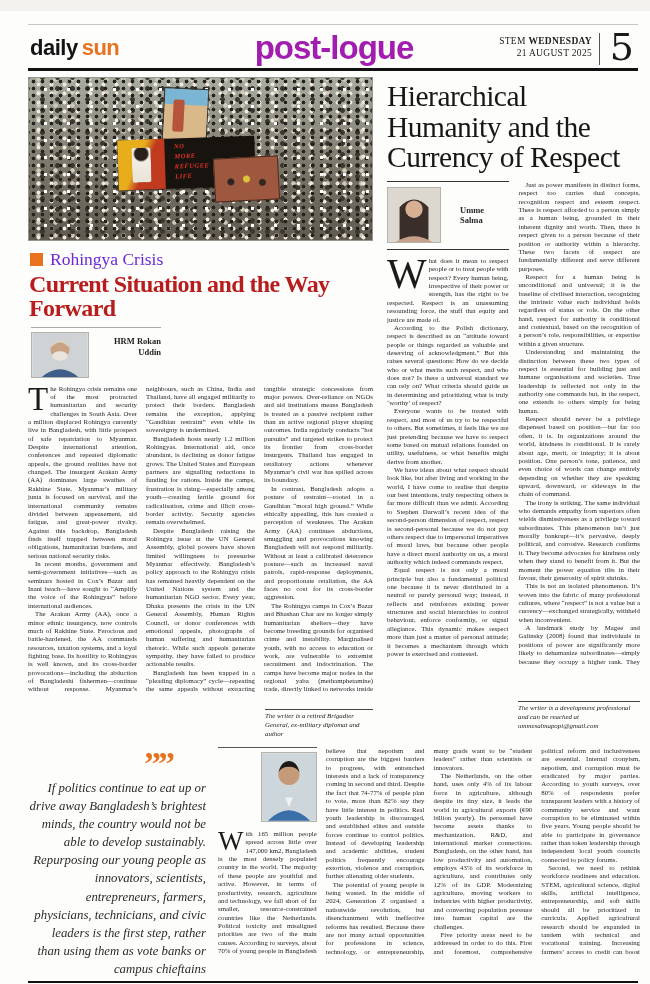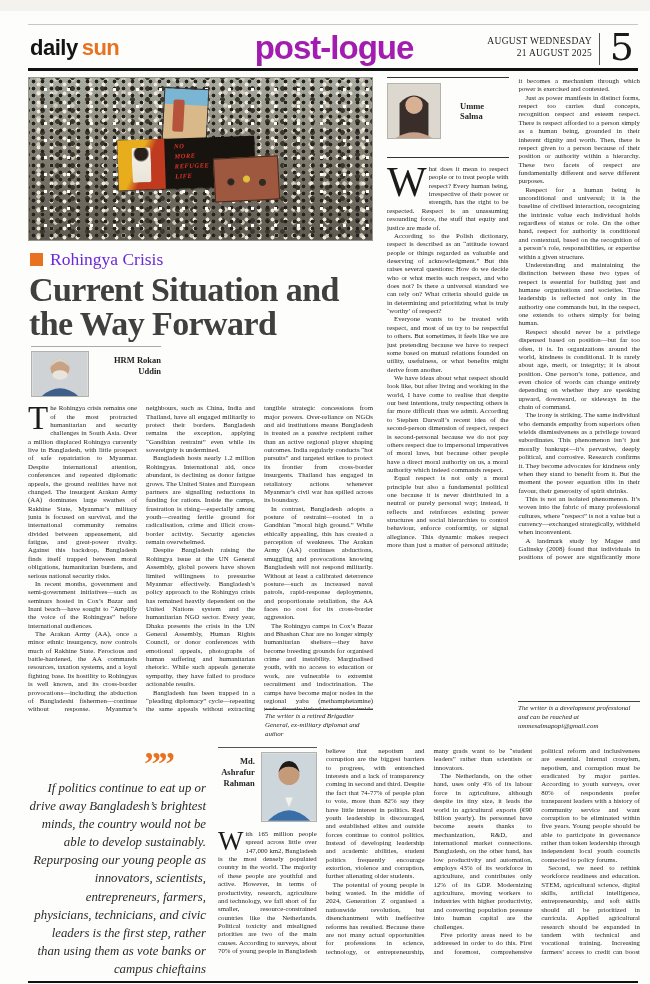--- a/index.html
+++ b/index.html
@@ -11,21 +11,21 @@
     margin-top:11px;
   }
   
   .mast { position:relative; height:60px; }
   .mast .toprule { position:absolute; top:13px; left:0; right:2px; border-top:1px solid #c9c7c2; }
   .mastrow { position:absolute; top:18px; left:0; right:0; height:38px; }
   .brand { position:absolute; left:2px; top:6px; font-family:"Liberation Sans",sans-serif; font-weight:bold; font-size:22px; letter-spacing:-0.5px; color:#141414; }
   .brand .sun { color:#e8721f; margin-left:4px; }
   .section-title { position:absolute; left:0; right:0; text-align:center; top:0px; font-family:"Liberation Sans",sans-serif; font-weight:bold; font-size:33px; letter-spacing:-1px; color:#a21caf; }
   .dateblock { position:absolute; right:48px; top:7px; text-align:right; font-size:9.5px; line-height:1.25; color:#222; letter-spacing:0.3px; }
-  .dateblock b { font-weight:normal; }
+  .dateblock b { font-weight:bold; }
   .pgdivider { position:absolute; right:40px; top:4px; height:32px; border-left:1px solid #555; }
   .pagenum { position:absolute; right:6px; top:-4px; font-family:"DejaVu Serif",serif; font-weight:normal; font-size:38px; color:#1a1a1a; }
   .blackrule { position:absolute; top:57px; left:0; right:2px; border-top:3px solid #111; }
   
   .toprow { position:relative; margin-top:6px; display:flex; gap:14px; height:666px; }
   .a1 { position:relative; width:345px; flex:none; }
   .a2 { position:relative; flex:1; }
   
   .photo {
     position:relative; width:345px; height:164px; overflow:hidden; border:1px solid #9a978f;
@@ -43,40 +43,40 @@
   .banner-art { width:34%; height:100%; background:linear-gradient(115deg,#e7ad1d 42%, #c03a20 58%); position:relative; }
   .banner-art:after { content:""; position:absolute; left:30%; top:15%; width:40%; height:70%; background:radial-gradient(circle at 50% 18%, #2a201a 22%, transparent 26%), linear-gradient(#f5f2ea,#e9e4d8); border-radius:3px; }
   .banner-text { flex:1; color:#e03225; font-style:italic; font-weight:bold; font-size:6.5px; line-height:1.55; white-space:pre-line; padding:3px 0 0 10px; letter-spacing:0.5px; }
   .poster1 { position:absolute; left:39%; top:6%; width:13%; height:33%; background:linear-gradient(#7ab5d4 30%, #d9b98a 32%); transform:rotate(3deg); border:1px solid #333; }
   .poster1:after { content:""; position:absolute; left:20%; top:22%; width:26%; height:62%; background:#b5543a; border-radius:2px; }
   .poster2 { position:absolute; left:54%; top:49%; width:19%; height:27%; background:#9e583f; transform:rotate(-3deg); border:1px solid #4a2d20; background-image:radial-gradient(circle at 25% 55%, #2c2420 3px, transparent 4px), radial-gradient(circle at 50% 50%, #e0c23a 3px, transparent 4px), radial-gradient(circle at 75% 60%, #32291f 3px, transparent 4px); }
   .flag { position:absolute; left:50.5%; top:40%; width:9px; height:6px; background:linear-gradient(#f0c518 33%, #2c7a3a 33%, #2c7a3a 66%, #c23a22 66%); }
   
   .kicker { display:flex; align-items:center; gap:7px; margin:8px 0 2px 2px; font-size:17.5px; color:#6d28d9; }
   .kicker-sq { width:13px; height:13px; background:#e8721f; flex:none; }
-  .a1 h1 { font-size:34px; line-height:0.99; font-weight:bold; letter-spacing:-0.6px; color:#404040; margin:3px 0 6px 1px; }
+  .a1 h1 { font-size:24px; line-height:0.99; font-weight:bold; letter-spacing:-0.6px; color:#b91c1c; margin:3px 0 6px 1px; }
   
   .a1-author { display:flex; align-items:flex-start; gap:8px; width:130px; border-top:1px solid #aaa; padding-top:4px; margin:2px 0 7px 3px;justify-content:flex-end; }
   .a1-author .name, .a3-author .name { font-weight:bold; font-size:8.5px; text-align:right; line-height:1.3; padding-top:4px; }
   .pic { flex:none; border:1px solid #b5b2aa; }
   
   .body { text-align:justify; font-size:6.8px; line-height:1.23; color:#26262a; overflow:hidden; column-fill:auto; }
   .body p { text-indent:7px; margin:0; hyphens:none; }
   .body p.lead { text-indent:0; }
   .a1-body { height:316px; column-count:3; column-gap:9px; }
   .dropcap { float:left; font-size:33px; line-height:0.8; padding:1px 2px 0 0; color:#1b1b19; }
   .dc-big { font-size:42px; }
   .dc-mid { font-size:27px; }
   .footnote { position:absolute; background:#fdfdfc; font-style:italic; font-size:6.9px; line-height:1.3; color:#222; border-top:1px solid #444; padding-top:2px; }
   .fn1 { right:0; bottom:4px; width:108px; }
   .fn2 { right:0; bottom:12px; width:122px; }
   
   .a2 h2 { font-weight:normal; font-size:29.5px; line-height:1.04; letter-spacing:-0.5px; color:#171715; margin:4px 0 8px 0; }
   .a2-body { height:488px; column-count:2; column-gap:10px; }
-  .a2-author { break-inside:avoid; border-top:1px solid #333; border-bottom:1px solid #333; padding:5px 0 18px 0; margin-bottom:7px; display:flex; align-items:center; gap:19px; }
+  .a2-author { break-inside:avoid; border-top:1px solid #333; border-bottom:1px solid #333; padding:5px 0 6px 0; margin-bottom:7px; display:flex; align-items:center; gap:19px; }
   .a2-author .name { font-weight:bold; font-size:8.5px; margin-left:auto; padding-right:2px; }
   
   .a3 { position:relative; margin-top:4px; }
   .a3 h1 { font-size:37px; font-weight:bold; letter-spacing:-0.8px; color:#131311; line-height:1; margin:2px 0 6px 1px; }
   .a3-row { position:relative; display:flex; gap:12px; height:212px; }
   .pullquote { width:178px; flex:none; padding-top:10px; }
   .quote-glyph { display:block; text-align:right; color:#e8721f; font-size:34px; line-height:0.4; letter-spacing:-3px; font-weight:bold; padding-right:34px; margin-bottom:8px; }
   .pq-text { font-style:italic; font-size:12.8px; line-height:1.42; text-align:right; color:#2a2a28; }
   .a3-body { flex:1; height:212px; column-count:4; column-gap:9px; }
   .a3-author { break-inside:avoid; border-top:1px solid #555; padding:4px 0 4px 0; margin-bottom:4px; display:flex; justify-content:flex-end; gap:6px; }
@@ -86,21 +86,21 @@
 <body>
 
 <div class="page">
 
   <header class="mast">
     <div class="toprule"></div>
     <div class="mastrow">
       <div class="brand"><span>daily</span><span class="sun">sun</span></div>
       <div class="section-title">post-logue</div>
       <div class="dateblock">
-        <div><span>AUGUST</span> <b>WEDNESDAY</b></div>
+        <div><span>STEM</span> <b>WEDNESDAY</b></div>
         <div>21 AUGUST 2025</div>
       </div>
       <div class="pgdivider"></div>
       <div class="pagenum">5</div>
     </div>
     <div class="blackrule"></div>
   </header>
 
   <main class="toprow">
 
@@ -140,20 +140,21 @@
         <p>Despite Bangladesh raising the Rohingya issue at the UN General Assembly, global powers have shown limited willingness to pressurise Myanmar effectively. Bangladesh’s policy approach to the Rohingya crisis has remained heavily dependent on the United Nations system and the humanitarian NGO sector. Every year, Dhaka presents the crisis in the UN General Assembly, Human Rights Council, or donor conferences with emotional appeals, photographs of human suffering and humanitarian rhetoric. While such appeals generate sympathy, they have failed to produce actionable results.</p>
         <p>Bangladesh has been trapped in a “pleading diplomacy” cycle—repeating the same appeals without extracting tangible strategic concessions from major powers. Over-reliance on NGOs and aid institutions means Bangladesh is treated as a passive recipient rather than an active regional player shaping outcomes. India regularly conducts “hot pursuits” and targeted strikes to protect its frontier from cross-border insurgents. Thailand has engaged in retaliatory actions whenever Myanmar’s civil war has spilled across its boundary.</p>
         <p>In contrast, Bangladesh adopts a posture of restraint—rooted in a Gandhian “moral high ground.” While ethically appealing, this has created a perception of weakness. The Arakan Army (AA) continues abductions, smuggling and provocations knowing Bangladesh will not respond militarily. Without at least a calibrated deterrence posture—such as increased naval patrols, rapid-response deployments, and proportionate retaliation, the AA faces no cost for its cross-border aggression.</p>
         <p>The Rohingya camps in Cox’s Bazar and Bhashan Char are no longer simply humanitarian shelters—they have become breeding grounds for organised crime and instability. Marginalised youth, with no access to education or work, are vulnerable to extremist recruitment and indoctrination. The camps have become major nodes in the regional yaba (methamphetamine) trade, directly linked to networks inside Myanmar. And illegal weapons circulate inside the camps, arming gangs and destabilising security. The absence of a comprehensive camp security strategy has allowed these networks to entrench themselves.</p>
 
       </div>
       <div class="footnote fn1">The writer is a retired Brigadier General, ex-military diplomat and author</div>
     </article>
 
     <article class="a2">
+      <h2>Hierarchical Humanity and the Currency of Respect</h2>
       <div class="body a2-body">
         <div class="a2-author">
           <svg class="pic" width="54" height="56" viewBox="0 0 54 56">
             <rect width="54" height="56" fill="#dcd7cf"></rect>
             <path d="M12 56 V20 q15 -16 30 0 V56z" fill="#3a2e2a"></path>
             <circle cx="27" cy="22" r="9" fill="#d8b094"></circle>
             <path d="M8 56 q19 -12 38 0z" fill="#c7a08a"></path>
           </svg>
           <div class="name">Umme Salma</div>
         </div>
@@ -176,21 +177,20 @@
   </main>
 
   <article class="a3">
     <div class="a3-row">
       <aside class="pullquote">
         <span class="quote-glyph">””</span>
         <div class="pq-text">If politics continue to eat up or drive away Bangladesh’s brightest minds, the country would not be able to develop sustainably. Repurposing our young people as innovators, scientists, entrepreneurs, farmers, physicians, technicians, and civic leaders is the first step, rather than using them as vote banks or campus chieftains</div>
       </aside>
       <div class="body a3-body">
         <div class="a3-author">
-          <div class="name">Md. Ashrafur Rahman</div>
           <svg class="pic" width="56" height="70" viewBox="0 0 56 70">
             <rect width="56" height="70" fill="#cdd6da"></rect>
             <circle cx="28" cy="22" r="11" fill="#c59a78"></circle>
             <path d="M17 20 q3 -12 11 -12 q8 0 11 12 q-3 -6 -11 -6 q-8 0 -11 6z" fill="#1e1a17"></path>
             <path d="M6 70 q22 -22 44 0z" fill="#3a6ea8"></path>
             <path d="M24 46 h8 l-4 10z" fill="#f2f2ee"></path>
           </svg>
         </div>
         <p class="lead"><span class="dropcap dc-mid">W</span><span>ith 165 million people spread across little over 147,000 km2, Bangladesh is the most densely populated country in the world. The majority of these people are youthful and active. However, in terms of productivity, research, agriculture and technology, we fall short of far smaller, resource-constrained countries like the Netherlands. Political toxicity and misaligned priorities are two of the main causes. According to surveys, about 70% of young people in Bangladesh believe that nepotism and corruption are the biggest barriers to progress, with entrenched interests and a lack of transparency coming in second and third. Despite the fact that 74-77% of people plan to vote, more than 82% say they have little interest in politics. Real youth leadership is discouraged, and established elites and outside forces continue to control politics. Instead of developing leadership and academic abilities, student politics frequently encourage extortion, violence and corruption, further alienating older students.</span></p>
         <p>The potential of young people is being wasted. In the middle of 2024, Generation Z organised a nationwide revolution, but disenchantment with ineffective reforms has resulted. Because there are not many actual opportunities for professions in science, technology, or entrepreneurship, many grads want to be “student leaders” rather than scientists or innovators.</p>

